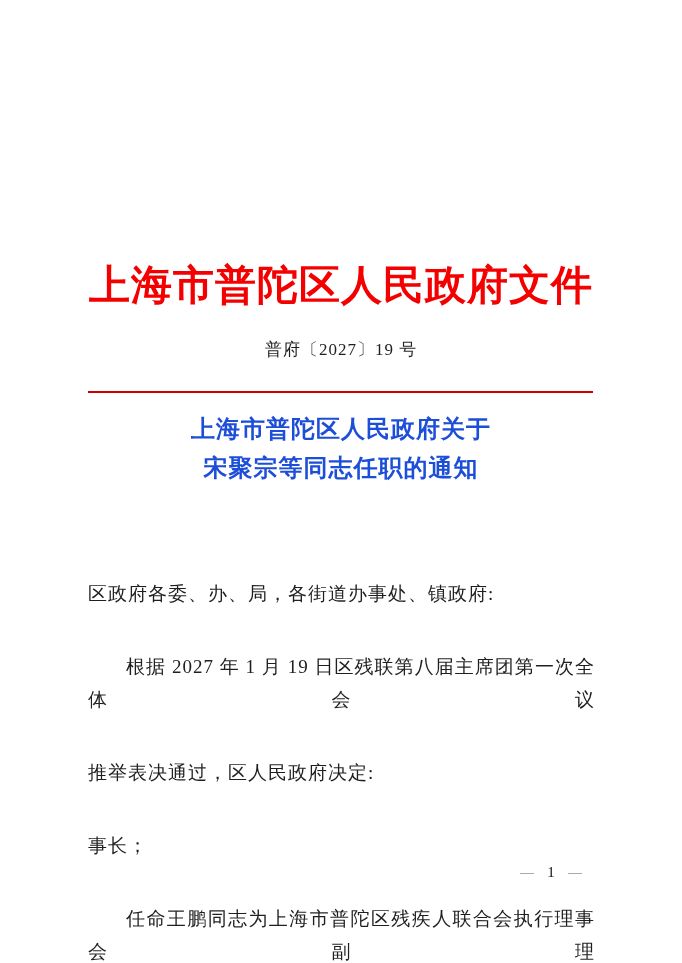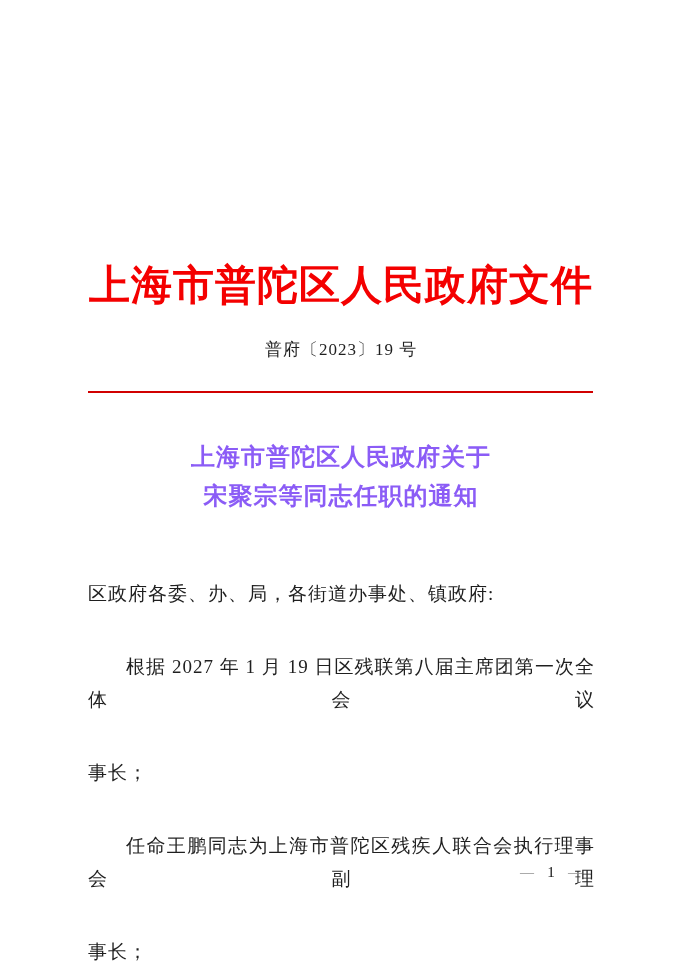--- a/index.html
+++ b/index.html
@@ -47,29 +47,29 @@
   .red-rule{
     position:absolute;
     top:391px;
     left:88px;
     width:505px;
     height:2px;
     background:var(--rule-red);
   }
   .doc-title{
     position:absolute;
-    top:438px;
+    top:410px;
     left:0;
     width:682px;
     text-align:center;
     font-size:24px;
     font-weight:bold;
     line-height:39px;
     letter-spacing:1px;
-    color:#8b5cf6;
+    color:#1d4ed8;
   }
   .body-text{
     position:absolute;
     top:537px;
     left:88px;
     width:507px;
     font-size:19px;
     line-height:33px;
     letter-spacing:1px;
     color:var(--text-color);
@@ -106,32 +106,33 @@
     font-family:"Liberation Serif","DejaVu Serif",serif;
   }
 </style>
 </head>
 <body>
 
 <div class="page">
 
   <h1 class="header-title">上海市普陀区人民政府文件</h1>
 
-  <div class="doc-number">普府〔2023〕19 号</div>
+  <div class="doc-number">普府〔2027〕19 号</div>
 
   <div class="red-rule"></div>
 
   <div class="doc-title">
     <div>上海市普陀区人民政府关于</div>
     <div>宋聚宗等同志任职的通知</div>
   </div>
 
   <div class="body-text">
       <div class="body-line">区政府各委、办、局，各街道办事处、镇政府:</div>
       <div class="body-line indent justify">根据 2027 年 1 月 19 日区残联第八届主席团第一次全体会议</div>
+      <div class="body-line">推举表决通过，区人民政府决定:</div>
       <div class="body-line">事长；</div>
       <div class="body-line indent justify">任命王鹏同志为上海市普陀区残疾人联合会执行理事会副理</div>
       <div class="body-line">事长；</div>
       <div class="body-line">事长；</div>
     </div>
 
   <div class="page-number">
     <span class="dash">—</span>
     <span class="num">1</span>
     <span class="dash">—</span>

